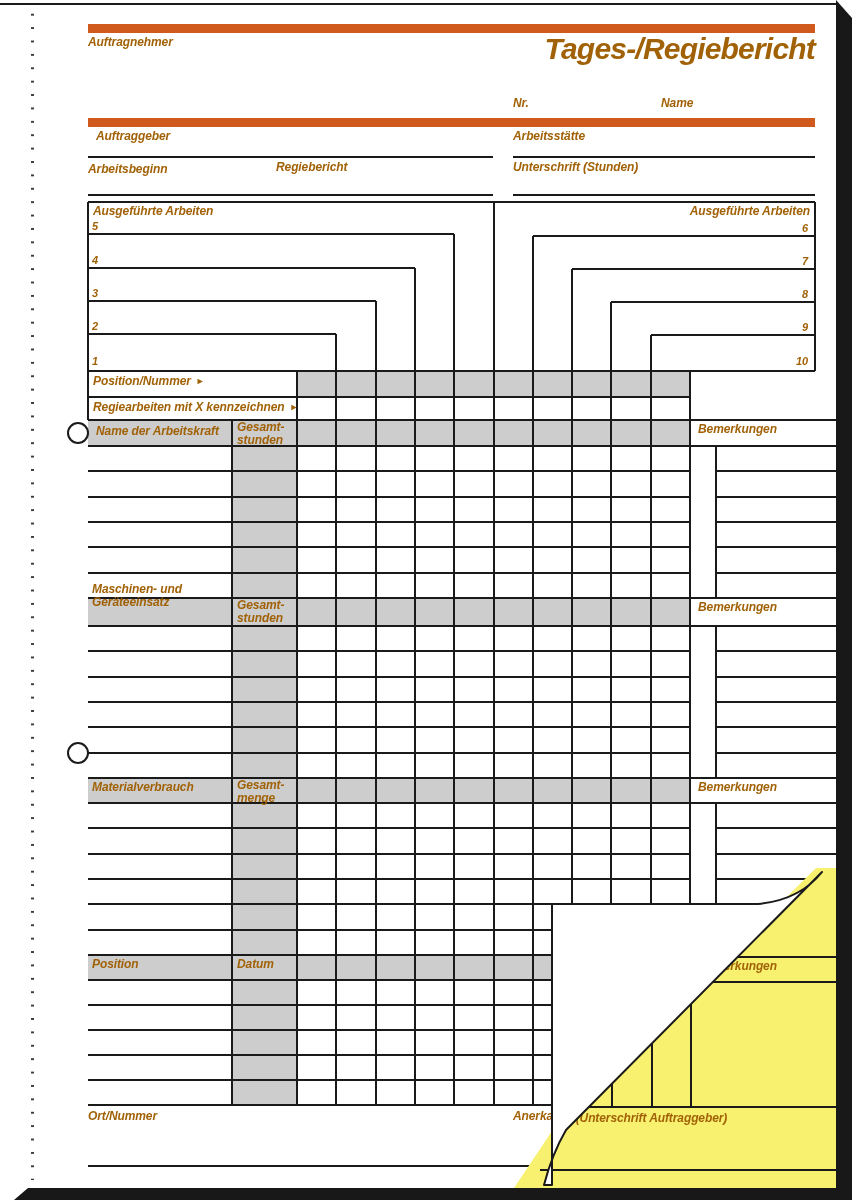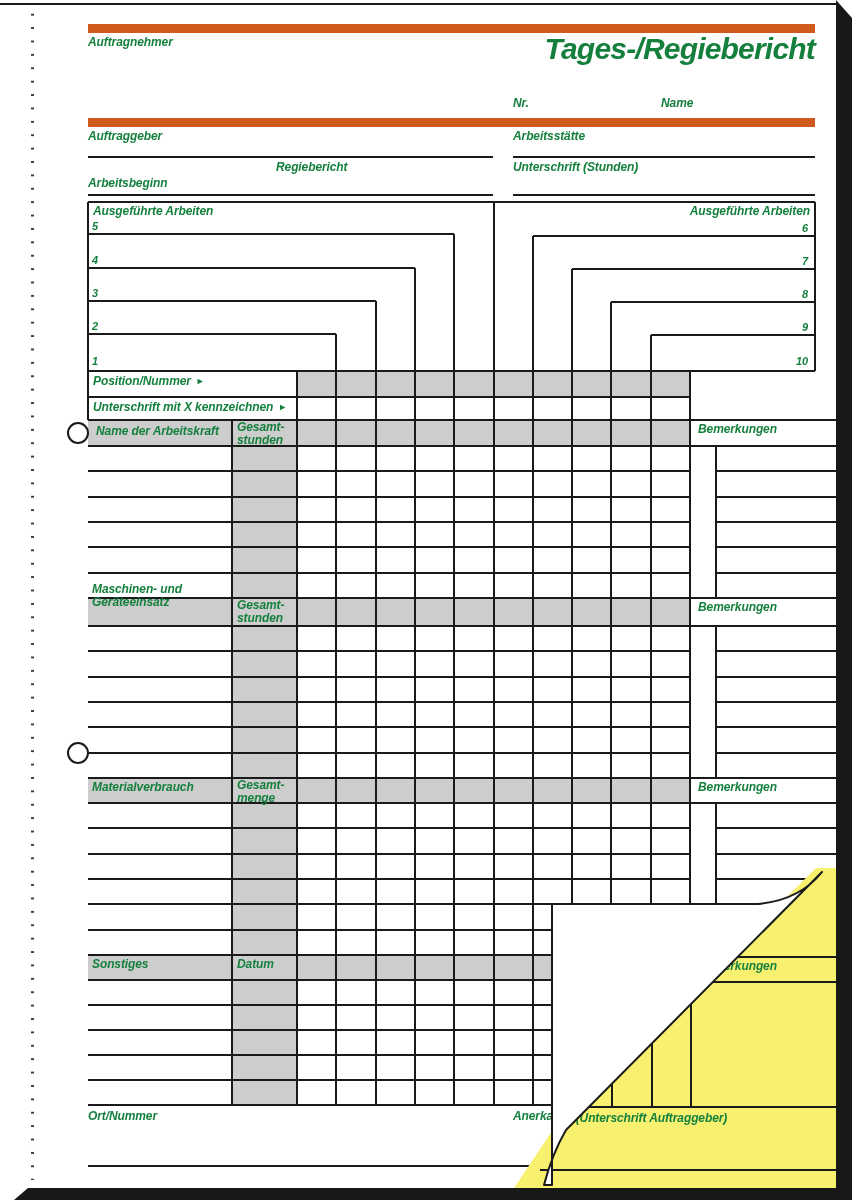--- a/index.html
+++ b/index.html
@@ -3,21 +3,21 @@
 <meta charset="utf-8">
 <style>
   html,body{margin:0;padding:0;background:#ffffff;}
   #page{position:relative;width:852px;height:1200px;background:#ffffff;overflow:hidden;
         font-family:"Liberation Sans",sans-serif;}
   svg{position:absolute;left:0;top:0;}
   .lines line,.lines path{stroke:#1a1a1a;fill:none;}
   .w1{stroke-width:1.4px;}
   .w2{stroke-width:2px;}
   .w3{stroke-width:2.8px;}
-  .t{position:absolute;font-style:italic;font-weight:bold;font-size:12px;color:#15803d;
+  .t{position:absolute;font-style:italic;font-weight:bold;font-size:12px;color:#a16207;
      white-space:pre-line;line-height:12.5px;letter-spacing:-0.1px;}
   .num{font-size:11px;}
   .title{font-size:30px;line-height:30px;letter-spacing:-0.8px;text-align:left;}
   .ra{text-align:right;}
   .rowlab{display:flex;align-items:center;gap:5px;}
   .arrow{font-style:normal;font-size:9px;line-height:9px;}
   .hole{position:absolute;width:22px;height:22px;border:2.5px solid #1a1a1a;border-radius:50%;
         background:#ffffff;box-sizing:border-box;}
   #perforation{position:absolute;left:31px;top:8px;width:3px;height:1172px;
         background-image:radial-gradient(circle,#3c3c3c 0 1.2px,transparent 1.3px);
@@ -74,23 +74,23 @@
       M494 202V1105 M533 236V1105 M572 269V1105 M611 302V1105 M651 335V1105
       M690 371V1105 M815 202V371"></path>
 
     <path class="w3" d="M88 371H815 M88 420H838 M88 598H838 M88 778H838 M88 955H838 M88 1105H838"></path>
   </svg>
 
   <span class="t" style="left:88px;top:36px">Auftragnehmer</span>
   <span class="t title" style="right:37px;top:34px;left:auto">Tages-/Regiebericht</span>
   <span class="t" style="left:513px;top:97px">Nr.</span>
   <span class="t" style="left:661px;top:97px">Name</span>
-  <span class="t" style="left:88px;top:130px">Auftraggeber</span>
+  <span class="t" style="left:96px;top:130px">Auftraggeber</span>
   <span class="t" style="left:513px;top:130px">Arbeitsstätte</span>
-  <span class="t" style="left:88px;top:177px">Arbeitsbeginn</span>
+  <span class="t" style="left:88px;top:163px">Arbeitsbeginn</span>
   <span class="t" style="left:276px;top:161px">Regiebericht</span>
   <span class="t" style="left:513px;top:161px">Unterschrift (Stunden)</span>
 
   <span class="t" style="left:93px;top:205px">Ausgeführte Arbeiten</span>
   <span class="t ra" style="right:42px;top:205px;left:auto">Ausgeführte Arbeiten</span>
   <span class="t num" style="left:92px;top:220px">5</span>
   <span class="t num" style="left:92px;top:254px">4</span>
   <span class="t num" style="left:92px;top:287px">3</span>
   <span class="t num" style="left:92px;top:320px">2</span>
   <span class="t num" style="left:92px;top:355px">1</span>
@@ -98,41 +98,41 @@
   <span class="t num ra" style="right:44px;top:255px;left:auto">7</span>
   <span class="t num ra" style="right:44px;top:288px;left:auto">8</span>
   <span class="t num ra" style="right:44px;top:321px;left:auto">9</span>
   <span class="t num ra" style="right:44px;top:355px;left:auto">10</span>
 
   <div class="t rowlab" style="left:93px;top:375px">
     <span>Position/Nummer</span>
     <span class="arrow">►</span>
   </div>
   <div class="t rowlab" style="left:93px;top:401px">
-    <span>Unterschrift mit X kennzeichnen</span>
+    <span>Regiearbeiten mit X kennzeichnen</span>
     <span class="arrow">►</span>
   </div>
 
   <span class="t" style="left:96px;top:425px">Name der Arbeitskraft</span>
   <span class="t" style="left:237px;top:421px">Gesamt-
 stunden</span>
   <span class="t" style="left:698px;top:423px">Bemerkungen</span>
 
   <span class="t" style="left:92px;top:583px">Maschinen- und
 Geräteeinsatz</span>
   <span class="t" style="left:237px;top:599px">Gesamt-
 stunden</span>
   <span class="t" style="left:698px;top:601px">Bemerkungen</span>
 
   <span class="t" style="left:92px;top:781px">Materialverbrauch</span>
   <span class="t" style="left:237px;top:779px">Gesamt-
 menge</span>
   <span class="t" style="left:698px;top:781px">Bemerkungen</span>
 
-  <span class="t" style="left:92px;top:958px">Sonstiges</span>
+  <span class="t" style="left:92px;top:958px">Position</span>
   <span class="t" style="left:237px;top:958px">Datum</span>
 
   <span class="t" style="left:88px;top:1110px">Ort/Nummer</span>
   <span class="t" style="left:513px;top:1110px">Anerkannt (Unterschrift Auftraggeber)</span>
 
   <div class="hole" style="left:67px;top:422px"></div>
   <div class="hole" style="left:67px;top:742px"></div>
 
   <div id="yellow-sheet">
     <svg width="852" height="1200" class="lines" shape-rendering="crispEdges">

